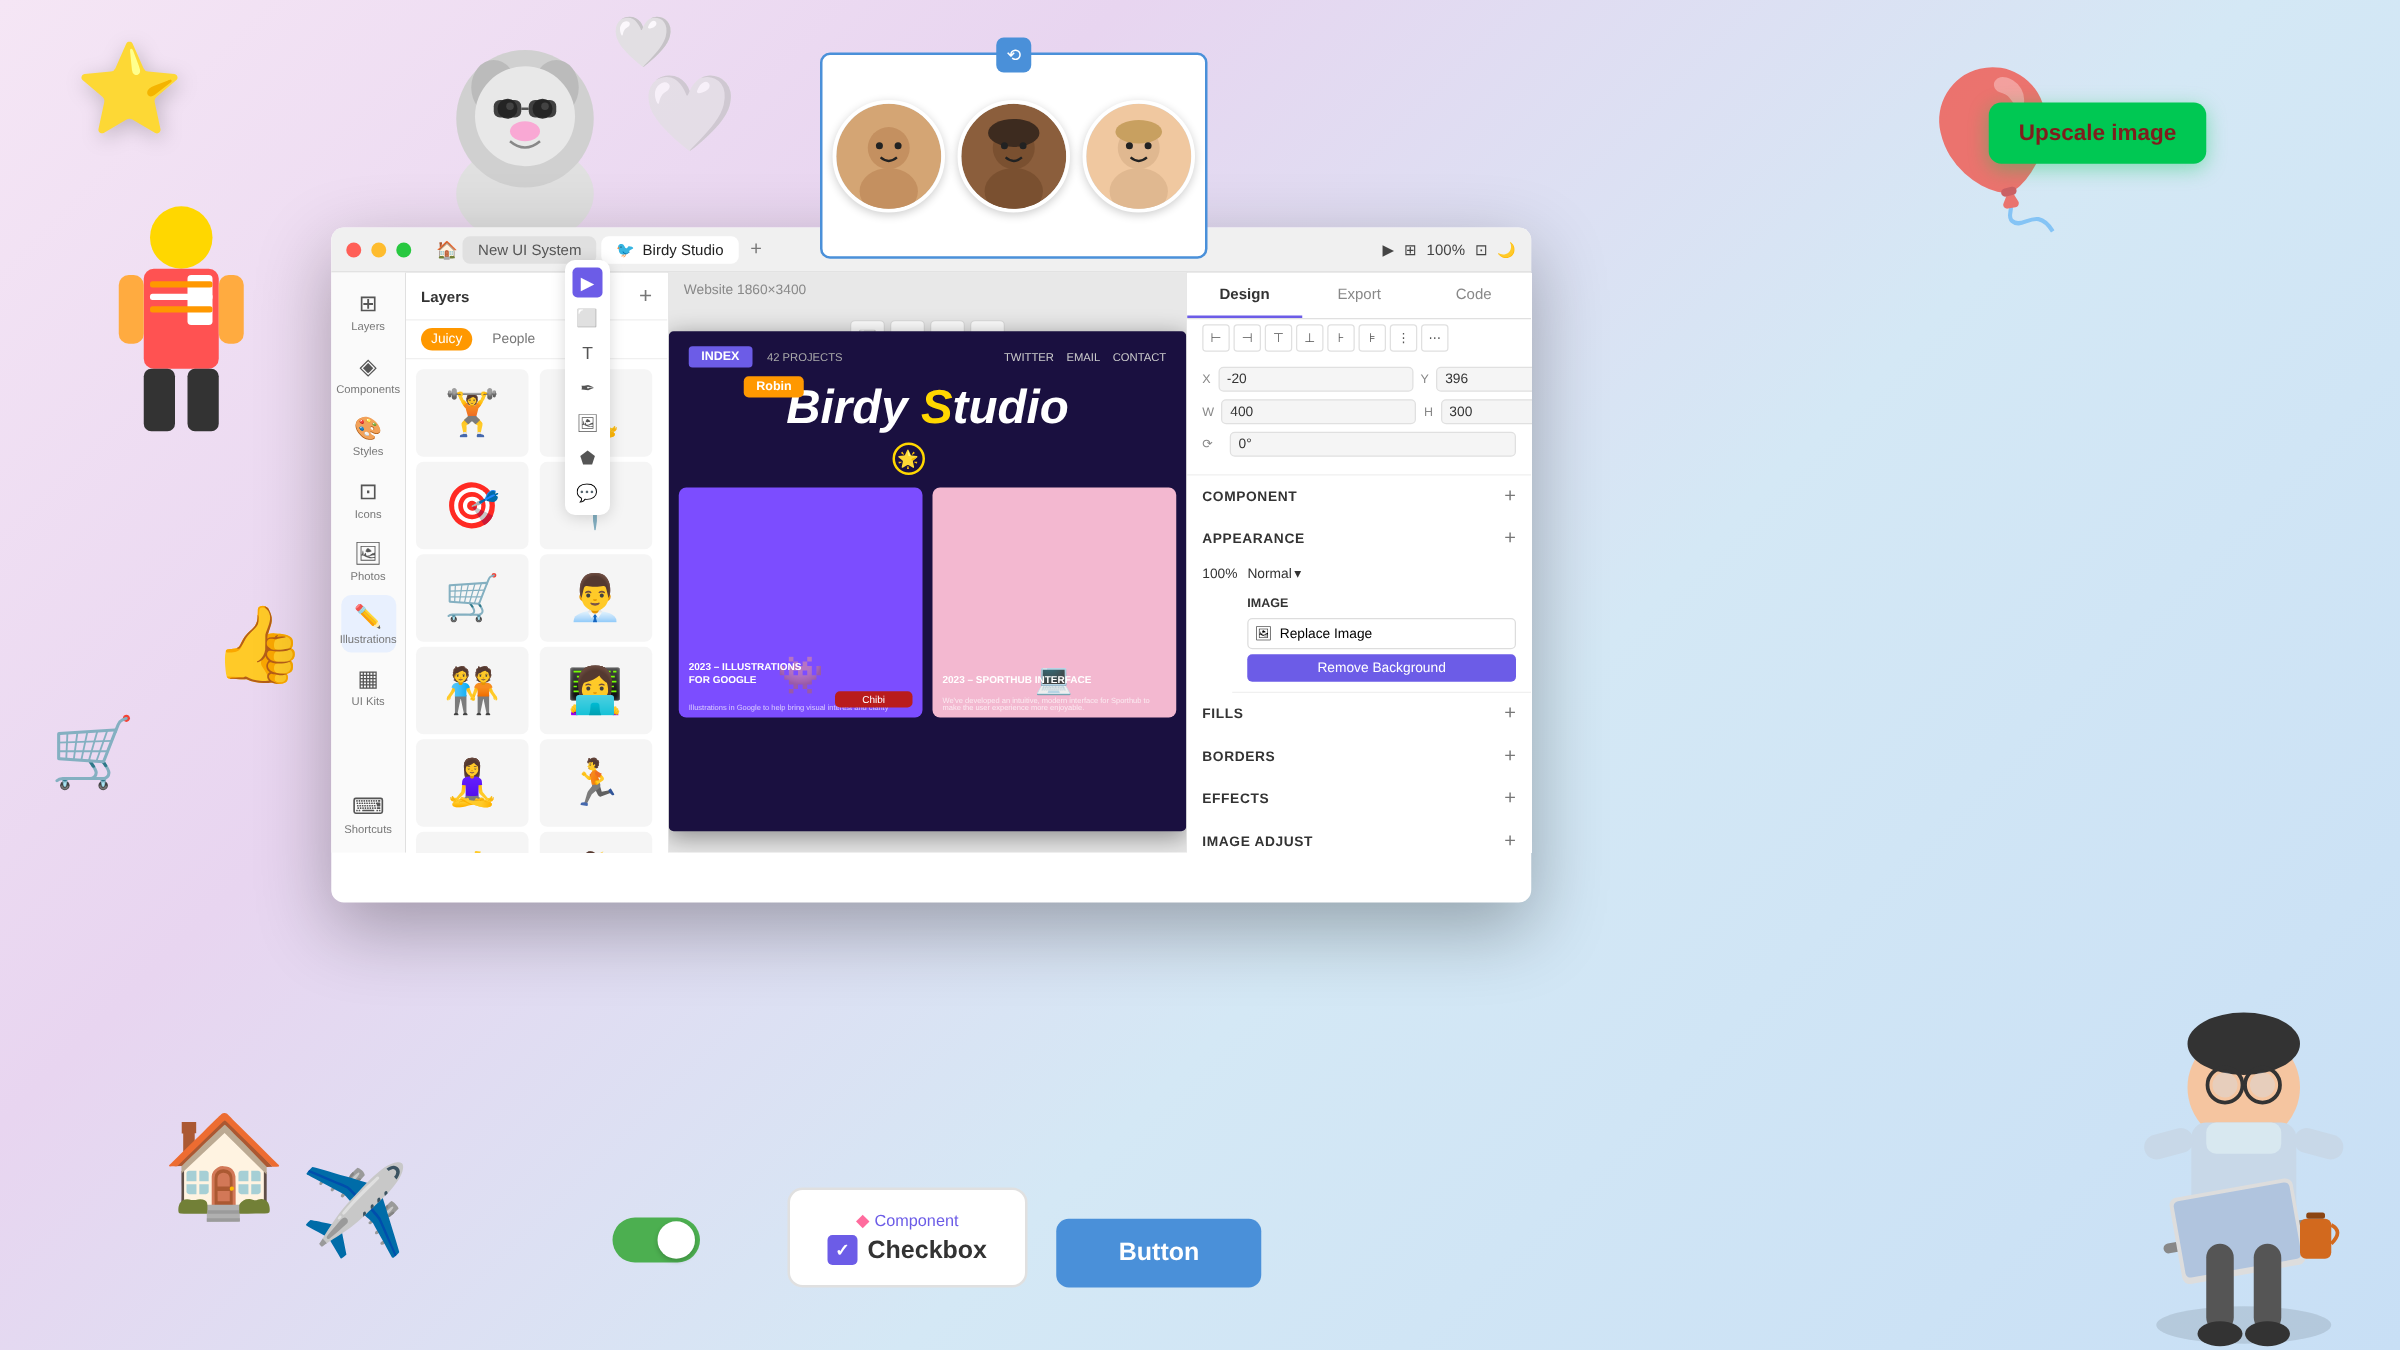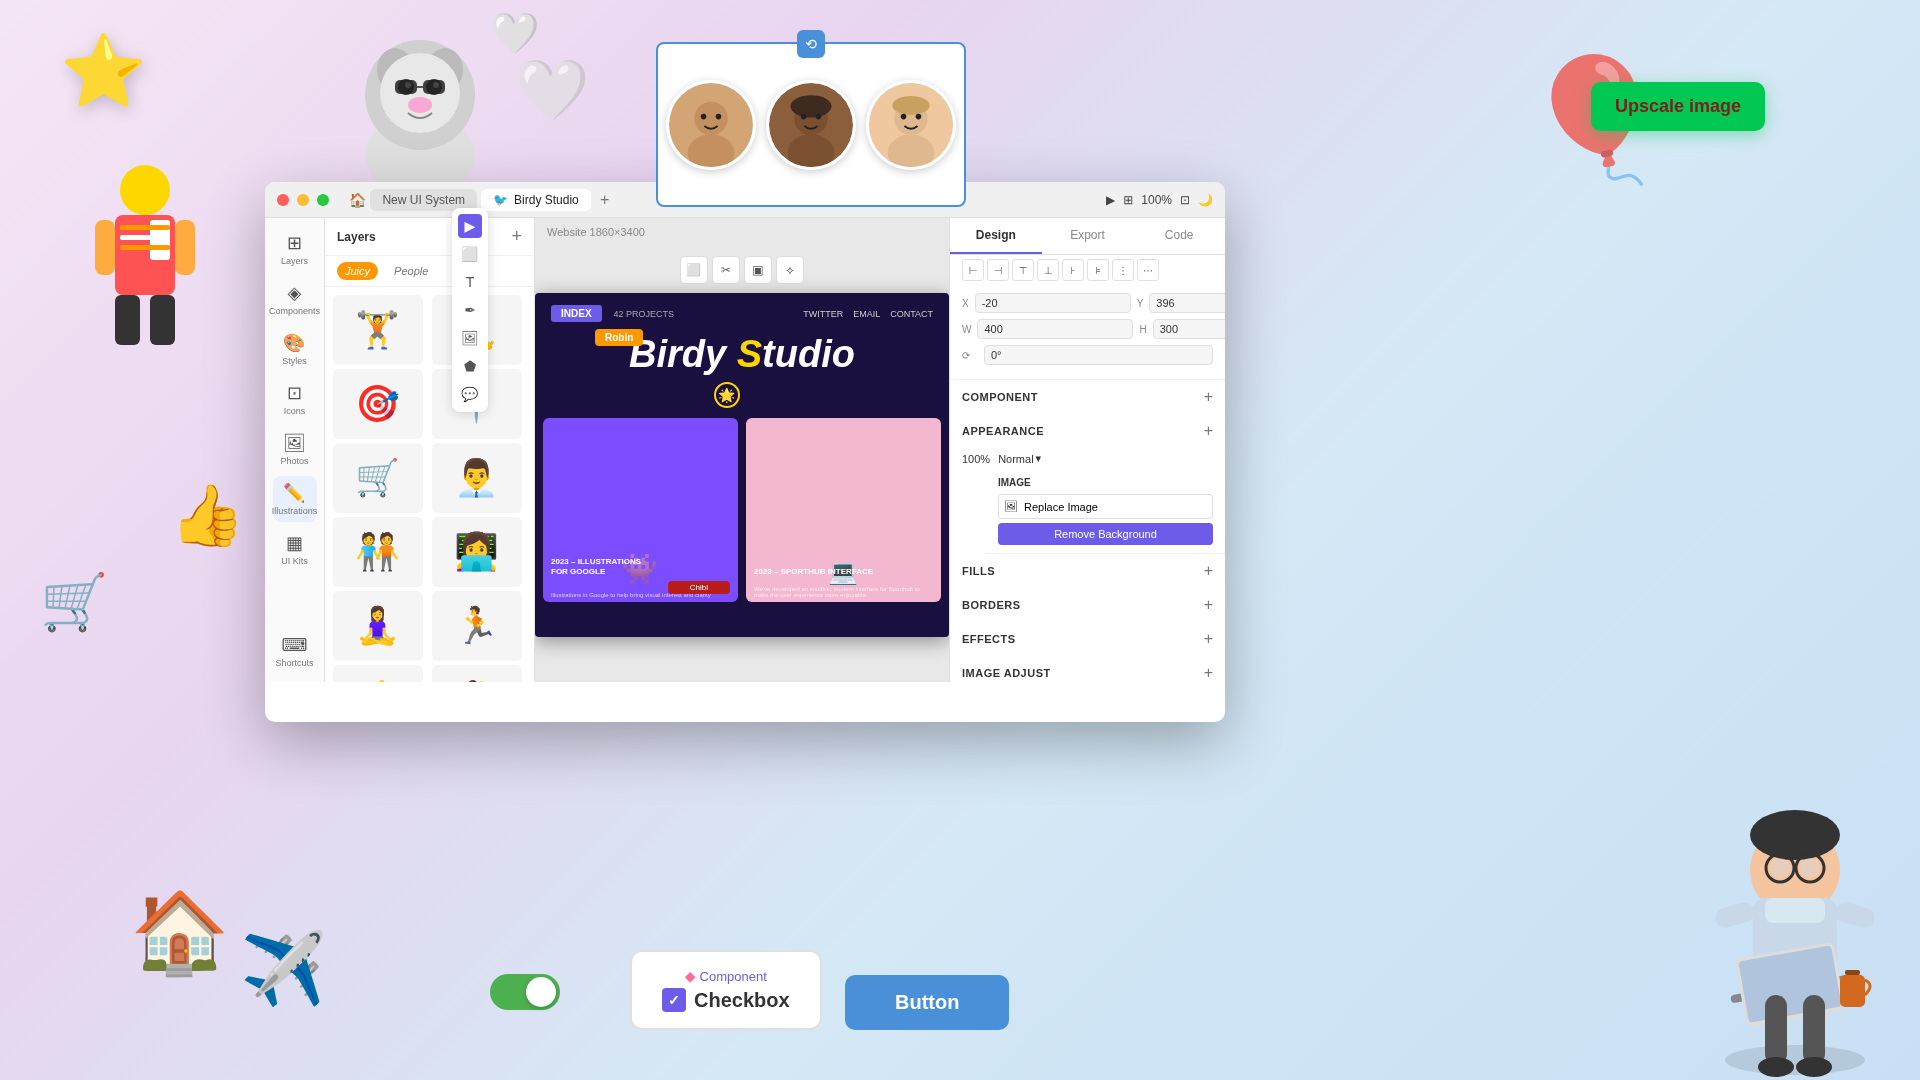--- a/index.html
+++ b/index.html
@@ -142,21 +142,20 @@
       gap: 8px;
       align-items: center;
       border-bottom: 1px solid #f0f0f0;
     }
     .layers-search-tab {
       font-size: 11px;
       padding: 3px 8px;
       border-radius: 12px;
       cursor: pointer;
       color: #777;
-      font-style: italic;
     }
     .layers-search-tab.active {
       background: #ff9800;
       color: #fff;
     }
     .layers-grid {
       display: grid;
       grid-template-columns: 1fr 1fr;
       gap: 4px;
       padding: 8px;
@@ -198,21 +197,21 @@
       top: 30px;
       left: 0;
       right: 0;
       bottom: 0;
       display: flex;
       align-items: center;
       justify-content: center;
     }
     .website-frame {
       width: 490px;
-      height: 344px;
+      height: 400px;
       background: #1a1040;
       border-radius: 4px;
       overflow: hidden;
       position: relative;
       box-shadow: 0 4px 20px rgba(0,0,0,0.4);
     }
     .website-nav {
       display: flex;
       align-items: center;
       justify-content: space-between;

